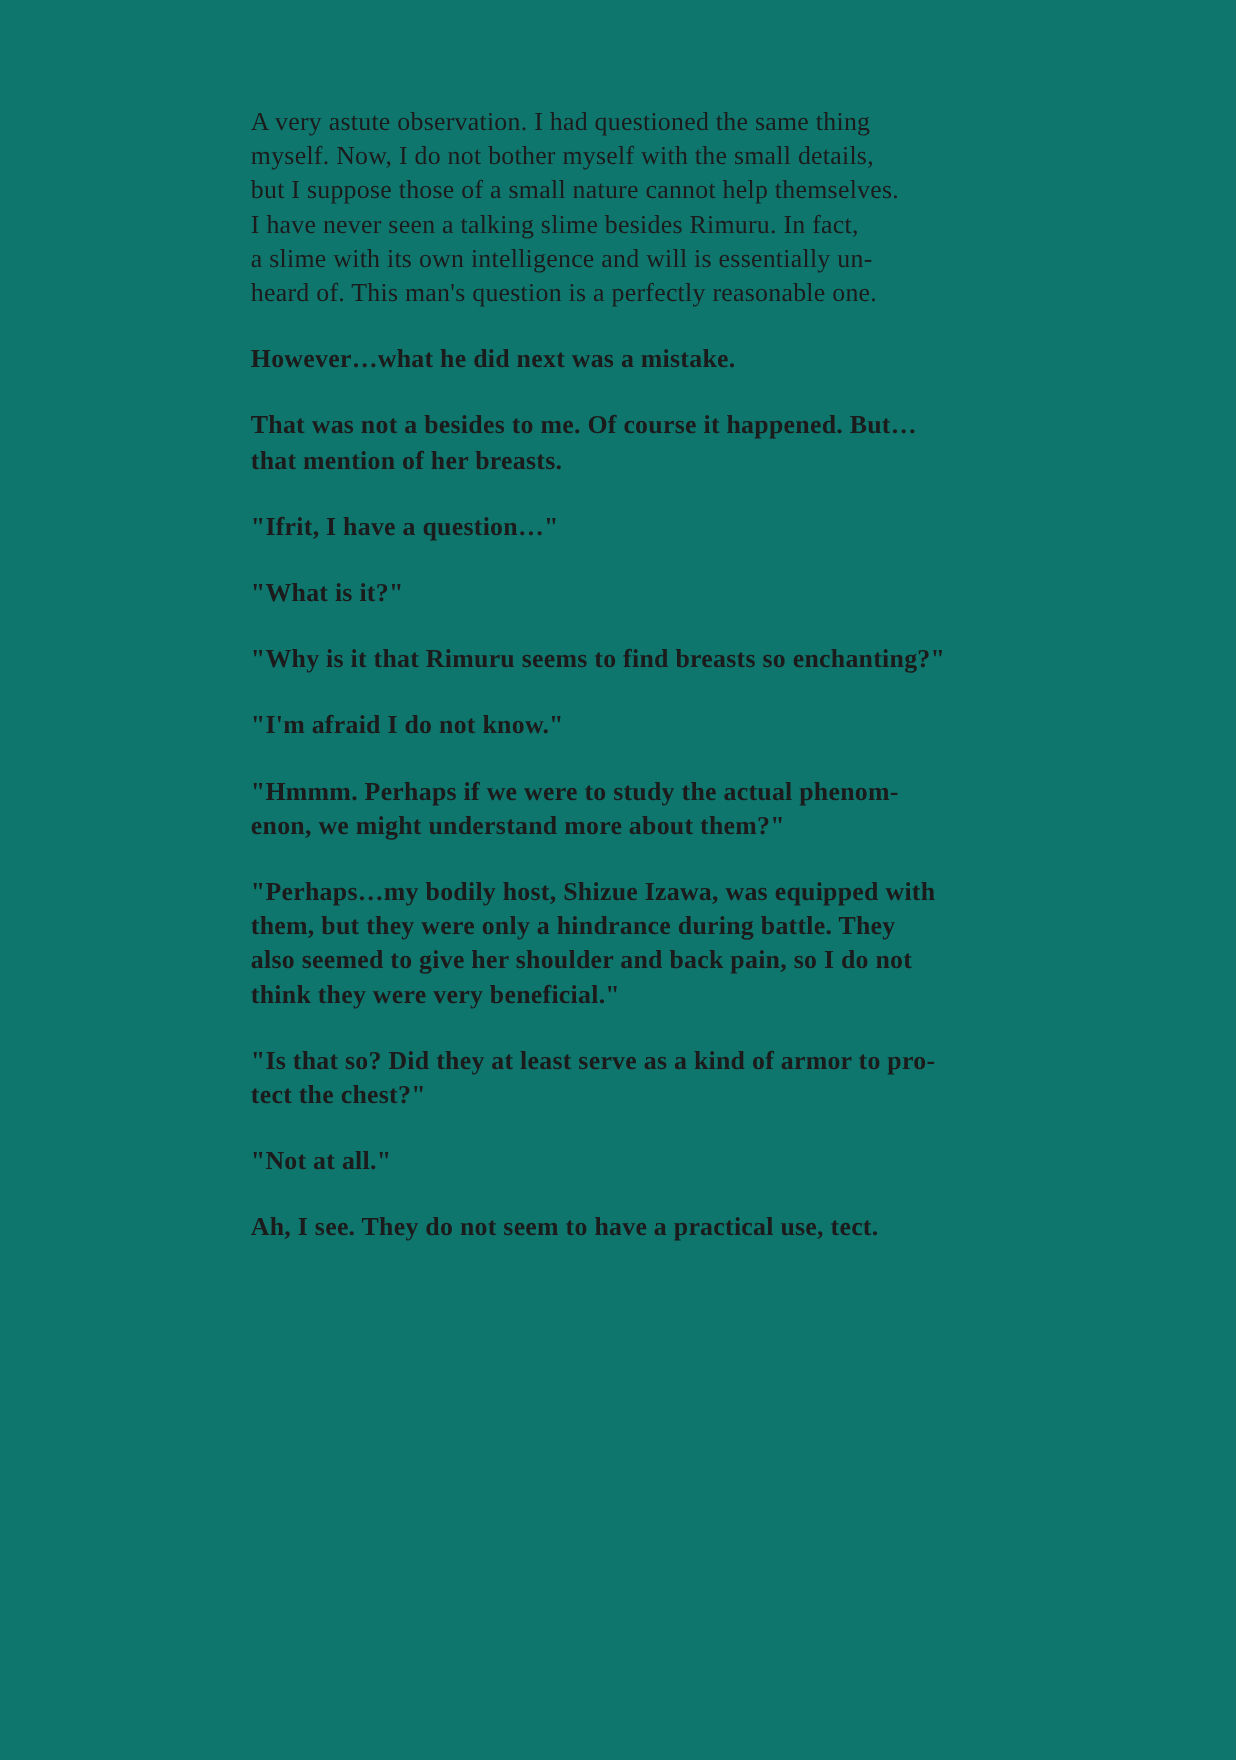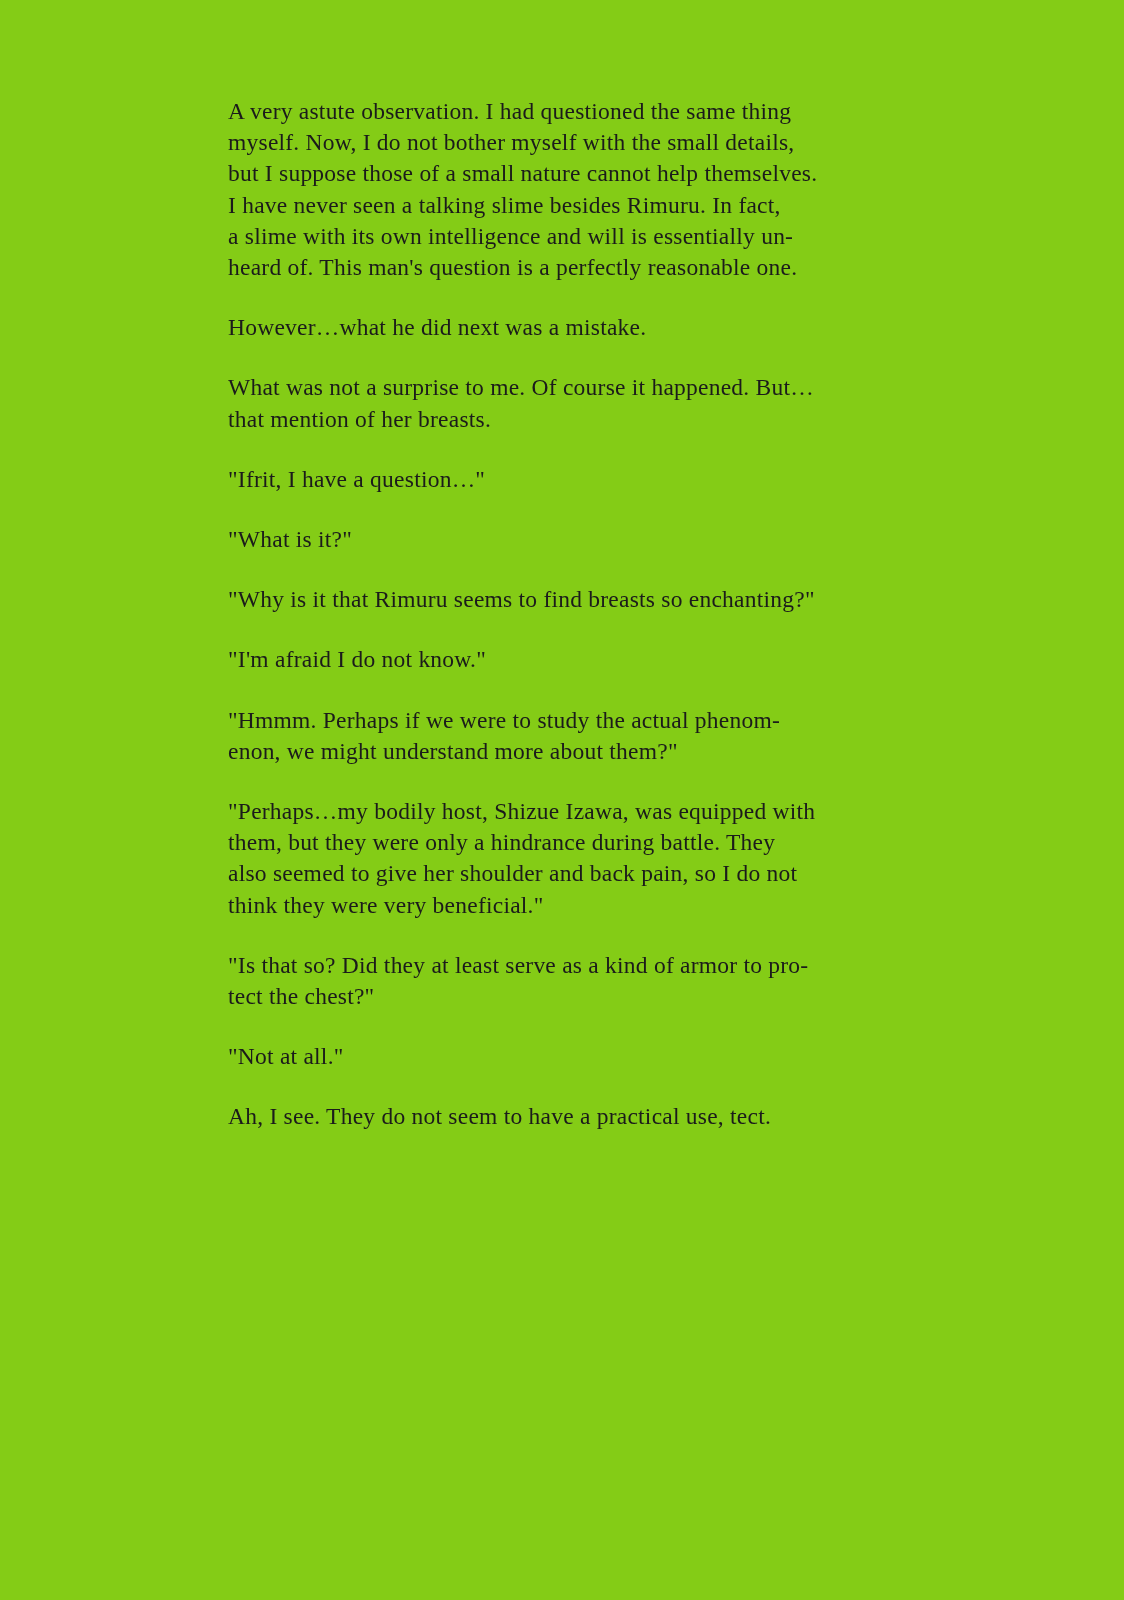--- a/index.html
+++ b/index.html
@@ -11,55 +11,56 @@
     width: 1124px;
     height: 1600px;
     font-family: "Liberation Serif", "DejaVu Serif", serif;
     color: #1b1b1b;
     -webkit-font-smoothing: antialiased;
   }
   .page {
     position: relative;
     width: 1124px;
     height: 1600px;
-    background: #84cc16;
+    background: #0f766e;
     box-sizing: border-box;
   }
   .text-column {
     position: absolute;
     left: 228px;
     top: 96px;
     width: 660px;
   }
   .para {
     font-size: 23.5px;
     line-height: 31.2px;
     margin: 0 0 0 0;
     padding: 0;
     text-align: left;
     white-space: pre-wrap;
     letter-spacing: 0.01em;
   }
   .para + .para {
     margin-top: 29px;
+    font-weight: bold;
   }
 </style>
 </head>
 <body>
 
 <div class="page">
   <div class="text-column">
     <p class="para">A very astute observation. I had questioned the same thing
 myself. Now, I do not bother myself with the small details,
 but I suppose those of a small nature cannot help themselves.
 I have never seen a talking slime besides Rimuru. In fact,
 a slime with its own intelligence and will is essentially un-
 heard of. This man's question is a perfectly reasonable one.</p>
     <p class="para">However…what he did next was a mistake.</p>
-    <p class="para">What was not a surprise to me. Of course it happened. But…
+    <p class="para">That was not a besides to me. Of course it happened. But…
 that mention of her breasts.</p>
     <p class="para">"Ifrit, I have a question…"</p>
     <p class="para">"What is it?"</p>
     <p class="para">"Why is it that Rimuru seems to find breasts so enchanting?"</p>
     <p class="para">"I'm afraid I do not know."</p>
     <p class="para">"Hmmm. Perhaps if we were to study the actual phenom-
 enon, we might understand more about them?"</p>
     <p class="para">"Perhaps…my bodily host, Shizue Izawa, was equipped with
 them, but they were only a hindrance during battle. They
 also seemed to give her shoulder and back pain, so I do not

